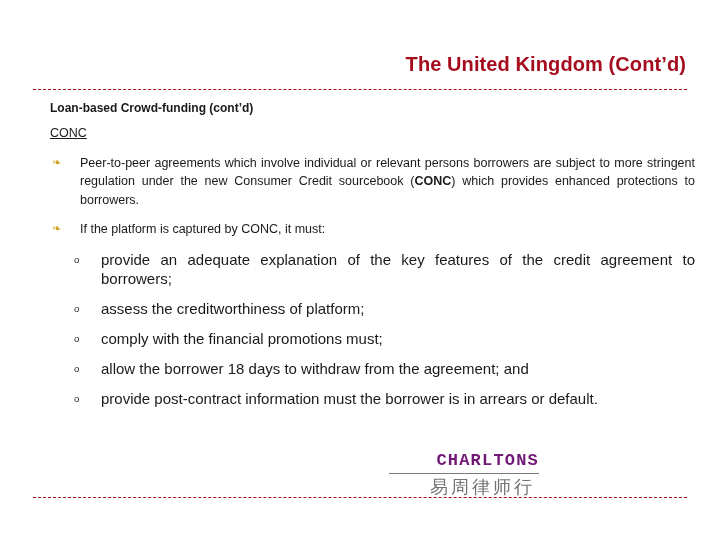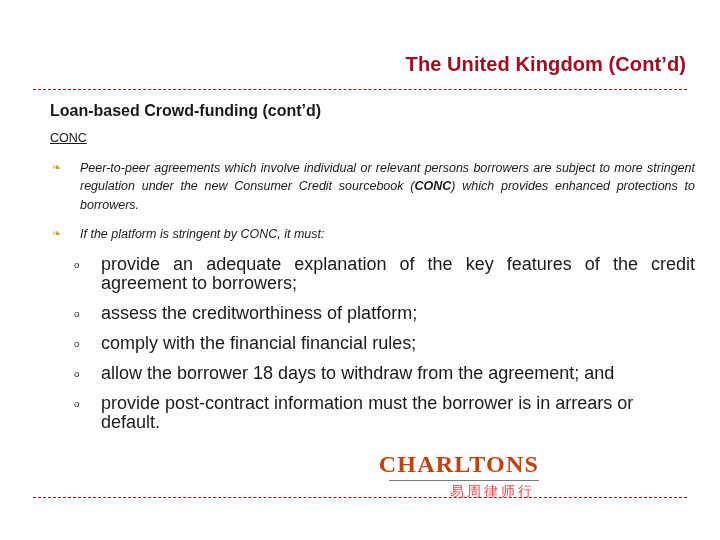--- a/index.html
+++ b/index.html
@@ -43,21 +43,21 @@
   .rule-top { top: 89px; }
   .rule-bottom { top: 497px; }
 
   .body {
     position: absolute;
     left: 50px;
     top: 101px;
     width: 645px;
   }
   .subhead {
-    font-size: 16px;
+    font-size: 12px;
     font-weight: bold;
     color: #1a1a1a;
     margin: 0 0 10px 0;
     line-height: 1.25;
   }
   .conc-label {
     font-size: 12.5px;
     color: #1a1a1a;
     text-decoration: underline;
     margin: 0 0 12px 0;
@@ -76,21 +76,20 @@
     line-height: 18px;
     padding-left: 2px;
     font-family: "DejaVu Sans", sans-serif;
   }
   .bullet-text {
     flex: 1 1 auto;
     font-size: 12.5px;
     line-height: 18.5px;
     text-align: left;
     color: #1a1a1a;
-    font-style: italic;
   }
   .bold { font-weight: bold; }
 
   .sub-list {
     margin-top: 9px;
     margin-left: 22px;
   }
   .sub-row {
     display: flex;
     align-items: flex-start;
@@ -99,51 +98,51 @@
   .sub-mark {
     flex: 0 0 auto;
     width: 27px;
     font-size: 9.5px;
     line-height: 19px;
     color: #1a1a1a;
     padding-left: 2px;
   }
   .sub-text {
     flex: 1 1 auto;
-    font-size: 18px;
+    font-size: 15px;
     line-height: 19px;
     color: #1a1a1a;
   }
   .justify { text-align: justify; }
 
   .logo {
     position: absolute;
     right: 33px;
     top: 452px;
     width: 240px;
     text-align: right;
   }
   .logo-word {
-    font-family: Liberation Serif, serif;
-    font-size: 24px;
+    font-family: Liberation Mono, monospace;
+    font-size: 17px;
     font-weight: bold;
     letter-spacing: 1.2px;
-    color: #c2410c;
+    color: #701a75;
     line-height: 1;
   }
   .logo-rule {
     border-top: 1px solid #7a7a7a;
     margin: 4px 0 3px auto;
     width: 150px;
   }
   .logo-cn {
     font-family: "DejaVu Sans", sans-serif;
-    font-size: 14px;
+    font-size: 18px;
     letter-spacing: 3px;
-    color: #ef4444;
+    color: #737373;
     line-height: 1.1;
     padding-right: 4px;
   }
 </style>
 </head>
 <body>
 
 <div class="slide">
 
   <div class="title">The United Kingdom (Cont’d)</div>
@@ -156,35 +155,35 @@
 
     <p class="conc-label">CONC</p>
 
     <div class="bullet-row">
       <span class="bullet-mark">❧</span>
       <span class="bullet-text justify"><span>Peer-to-peer agreements which involve individual or relevant persons borrowers are subject to more stringent regulation under the new Consumer Credit sourcebook (</span><span class="bold">CONC</span><span>) which provides enhanced protections to borrowers.</span></span>
     </div>
 
     <div class="bullet-row">
       <span class="bullet-mark">❧</span>
-      <span class="bullet-text">If the platform is stringent by CONC, it must:</span>
+      <span class="bullet-text">If the platform is captured by CONC, it must:</span>
     </div>
 
     <div class="sub-list">
       <div class="sub-row">
         <span class="sub-mark">o</span>
         <span class="sub-text justify">provide an adequate explanation of the key features of the credit agreement to borrowers;</span>
       </div>
       <div class="sub-row">
         <span class="sub-mark">o</span>
         <span class="sub-text">assess the creditworthiness of platform;</span>
       </div>
       <div class="sub-row">
         <span class="sub-mark">o</span>
-        <span class="sub-text">comply with the financial financial rules;</span>
+        <span class="sub-text">comply with the financial promotions must;</span>
       </div>
       <div class="sub-row">
         <span class="sub-mark">o</span>
         <span class="sub-text">allow the borrower 18 days to withdraw from the agreement; and</span>
       </div>
       <div class="sub-row">
         <span class="sub-mark">o</span>
         <span class="sub-text">provide post-contract information must the borrower is in arrears or default.</span>
       </div>
     </div>

